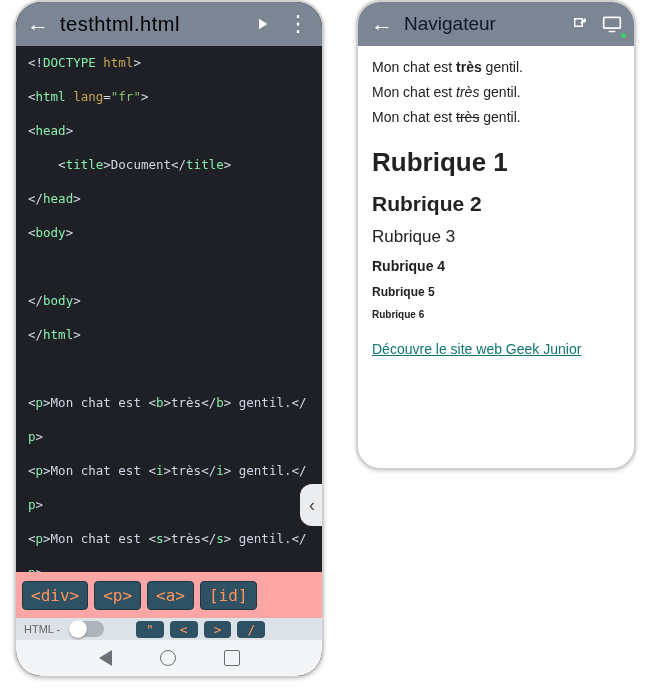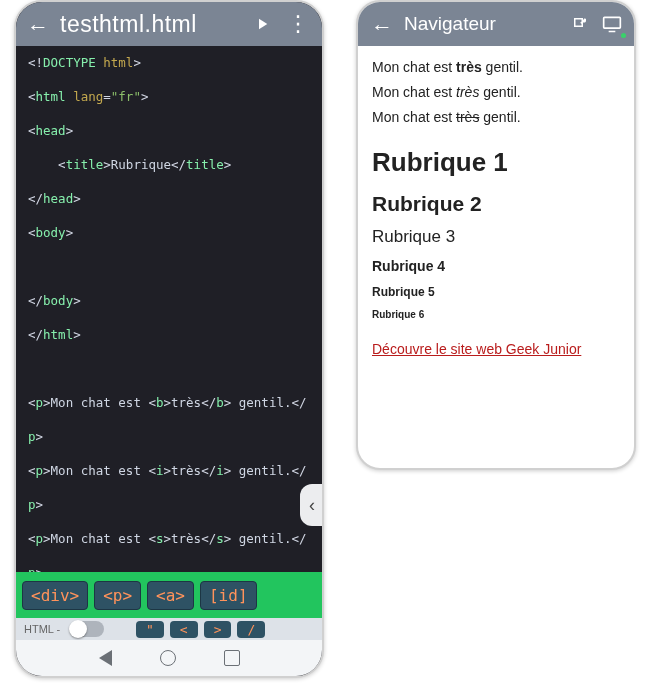--- a/index.html
+++ b/index.html
@@ -24,22 +24,22 @@
     box-shadow:0 1px 4px rgba(0,0,0,0.2);
   }
   .l-header{
     height:44px;
     background:#7b8594;
     display:flex;align-items:center;
     padding:0 6px 0 4px;
     color:#fff;
   }
   .l-header .title{
-    flex:1;font-size:23px;
-    color:#ffffff;padding-left:4px;
+    flex:1;font-size:20px;
+    color:#000000;padding-left:4px;
     letter-spacing:0.5px;
   }
   .h-btn{
     width:36px;height:36px;
     display:flex;align-items:center;justify-content:center;
     color:#ffffff;
   }
   .arrow{font-size:22px;line-height:1;}
   .dots{font-size:22px;line-height:1;}
 
@@ -62,21 +62,21 @@
   .tagname {color:#86efac;}      
   .attrn   {color:#c3a84e;}      
   .attrv   {color:#8cbf6a;}      
   .txt     {color:#cfd6e3;}      
   .line    {display:block;}
 
   
   .snippet-bar{
     position:absolute;left:0;right:0;bottom:58px;
     height:46px;
-    background:#22c55e;
+    background:#fca5a5;
     display:flex;align-items:center;
     padding:4px 6px;gap:6px;
   }
   .snip{
     background:#2e5264;
     border:1px solid #1d3644;
     color:#ff935b;
     font-family:Consolas,monospace;
     font-size:16px;
     padding:4px 8px;
@@ -145,37 +145,37 @@
     border-radius:24px;
     background:#ffffff;
     overflow:hidden;
     box-shadow:0 1px 4px rgba(0,0,0,0.2);
   }
   .r-header{
     height:44px;background:#7b8594;
     display:flex;align-items:center;
     padding:0 6px;color:#fff;
   }
-  .r-header .title{flex:1;font-size:19px;color:#ffffff;padding-left:4px;}
+  .r-header .title{flex:1;font-size:19px;color:#0f172a;padding-left:4px;}
   .r-icon{width:32px;height:32px;display:flex;align-items:center;justify-content:center;}
   .monitor-dot{width:5px;height:5px;background:#3ad16a;border-radius:50%;position:absolute;}
 
   .render{
     padding:6px 14px;
     font-size:14px;color:#222;
     line-height:1.35;
   }
   .render p{margin:6px 0;}
   .render h1{font-size:26px;margin:18px 0 6px;font-weight:700;}
   .render h2{font-size:21px;margin:10px 0 4px;font-weight:700;}
   .render h3{font-size:17px;margin:8px 0 4px;font-weight:400;}
   .render h4{font-size:14px;margin:8px 0 4px;font-weight:700;}
   .render h5{font-size:12px;margin:8px 0 4px;font-weight:700;}
   .render h6{font-size:10px;margin:8px 0 4px;font-weight:700;}
-  .render a{color:#b91c1c;text-decoration:underline;display:inline-block;margin-top:14px;}
+  .render a{color:#0f766e;text-decoration:underline;display:inline-block;margin-top:14px;}
   s{text-decoration:line-through;}
 </style>
 </head>
 <body>
 
 <div class="canvas">
 
   <div class="phone-left">
 
     <div class="l-header">
@@ -189,21 +189,21 @@
           </svg>
       </div>
       <div class="h-btn">
           <span class="dots">⋮</span>
         </div>
     </div>
 
     <pre class="code"><span class="line"><span class="punct">&lt;!</span><span class="tagname">DOCTYPE</span> <span class="attrn">html</span><span class="punct">&gt;</span></span>
 <span class="line"><span class="punct">&lt;</span><span class="tagname">html</span> <span class="attrn">lang</span><span class="punct">=</span><span class="attrv">"fr"</span><span class="punct">&gt;</span></span>
 <span class="line"><span class="punct">&lt;</span><span class="tagname">head</span><span class="punct">&gt;</span></span>
-<span class="line">    <span class="punct">&lt;</span><span class="tagname">title</span><span class="punct">&gt;</span><span class="txt">Rubrique</span><span class="punct">&lt;/</span><span class="tagname">title</span><span class="punct">&gt;</span></span>
+<span class="line">    <span class="punct">&lt;</span><span class="tagname">title</span><span class="punct">&gt;</span><span class="txt">Document</span><span class="punct">&lt;/</span><span class="tagname">title</span><span class="punct">&gt;</span></span>
 <span class="line"><span class="punct">&lt;/</span><span class="tagname">head</span><span class="punct">&gt;</span></span>
 <span class="line"><span class="punct">&lt;</span><span class="tagname">body</span><span class="punct">&gt;</span></span>
 <span class="line"> </span>
 <span class="line"><span class="punct">&lt;/</span><span class="tagname">body</span><span class="punct">&gt;</span></span>
 <span class="line"><span class="punct">&lt;/</span><span class="tagname">html</span><span class="punct">&gt;</span></span>
 <span class="line"> </span>
 <span class="line"><span class="punct">&lt;</span><span class="tagname">p</span><span class="punct">&gt;</span><span class="txt">Mon chat est </span><span class="punct">&lt;</span><span class="tagname">b</span><span class="punct">&gt;</span><span class="txt">très</span><span class="punct">&lt;/</span><span class="tagname">b</span><span class="punct">&gt;</span><span class="txt"> gentil.</span><span class="punct">&lt;/</span></span>
 <span class="line"><span class="tagname">p</span><span class="punct">&gt;</span></span>
 <span class="line"><span class="punct">&lt;</span><span class="tagname">p</span><span class="punct">&gt;</span><span class="txt">Mon chat est </span><span class="punct">&lt;</span><span class="tagname">i</span><span class="punct">&gt;</span><span class="txt">très</span><span class="punct">&lt;/</span><span class="tagname">i</span><span class="punct">&gt;</span><span class="txt"> gentil.</span><span class="punct">&lt;/</span></span>
 <span class="line"><span class="tagname">p</span><span class="punct">&gt;</span></span>

